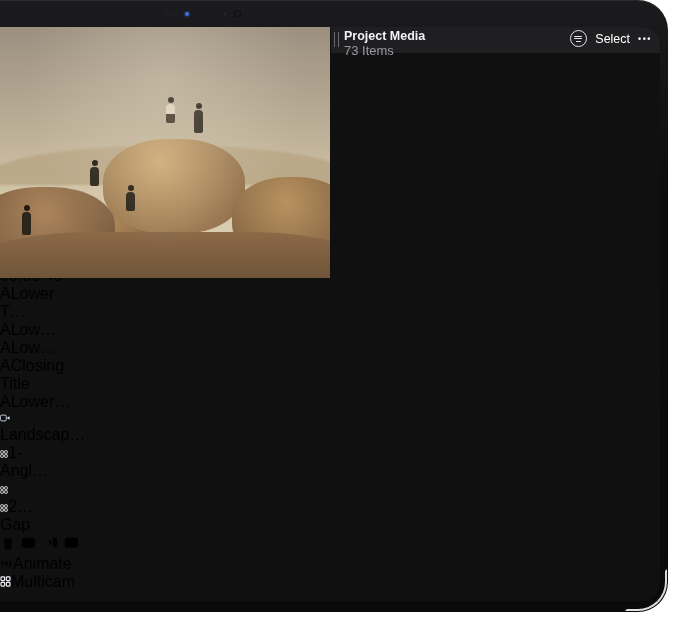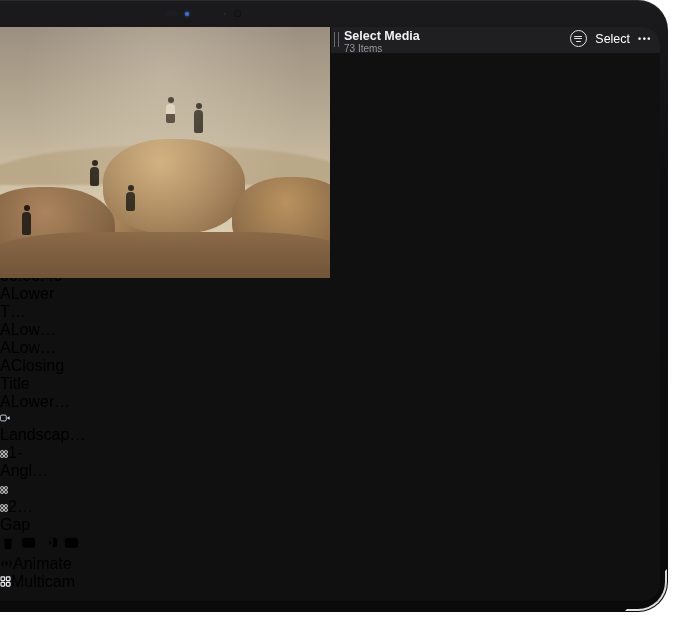--- a/index.html
+++ b/index.html
@@ -60,21 +60,21 @@
   .fig.light .body { background:linear-gradient(180deg,#d8cdb6 55%,#3a2f22 55%); }
   .fig.tall .body { height:23px; }
   .pv-haze { position:absolute; inset:0; background:radial-gradient(ellipse at 50% 20%,rgba(255,244,220,.25),transparent 60%); }
 
   
   .media-panel { flex:1; position:relative; background:#1f1f21; border-left:1px solid #000; }
   .mp-head { position:absolute; left:0; top:0; right:0; height:26px; background:#1f1f21; z-index:5; }
   .mp-grip { position:absolute; left:3px; top:5px; width:5px; height:15px;
     border-left:1.5px solid #6a6a6e; border-right:1.5px solid #6a6a6e; }
   .mp-title { position:absolute; left:13px; top:2px; color:#f2f2f4; font-size:12.5px; font-weight:700; }
-  .mp-count { position:absolute; left:13px; top:16px; color:#98989d; font-size:10px; }
+  .mp-count { position:absolute; left:13px; top:16px; color:#98989d; font-size:13px; }
   .mp-right { position:absolute; right:8px; top:3px; display:flex; align-items:center; gap:8px; }
   .filter-ic { width:17px; height:17px; border:1.3px solid #e4e4e7; border-radius:50%; position:relative; }
   .filter-ic i { position:absolute; left:3px; background:#e4e4e7; height:1.2px; border-radius:1px; }
   .filter-ic i:nth-child(1){ top:4.5px; width:8px; } .filter-ic i:nth-child(2){ top:7px; width:8px; } .filter-ic i:nth-child(3){ top:9.5px; width:5px; margin-left:1.5px; }
   .mp-select { color:#fff; font-size:12.5px; }
   .mp-more { color:#fff; font-size:12px; letter-spacing:1px; font-weight:700; }
   .grid-viewport { position:absolute; left:0; top:26px; right:0; bottom:0; overflow:hidden; background:#0b0b0c; }
   .grid { display:grid; grid-template-columns:repeat(4,1fr); grid-auto-rows:78px; gap:2px; margin-top:-64px; }
   .cell { position:relative; overflow:hidden; }
   .sc-rock-a { background:linear-gradient(180deg,#8a7354,#a98c60); }
@@ -209,21 +209,21 @@
               <div class="body"></div>
             </div>
           <div class="pv-haze"></div>
         </div>
 
       </div>
 
       <div class="media-panel">
         <div class="mp-head">
           <div class="mp-grip"></div>
-          <div class="mp-title">Select Media</div>
+          <div class="mp-title">Project Media</div>
           <div class="mp-count">73 Items</div>
           <div class="mp-right">
             <div class="filter-ic">
                 <i></i>
                 <i></i>
                 <i></i>
               </div>
             <span class="mp-select">Select</span>
             <span class="mp-more" style="font-size:9px;letter-spacing:1.5px">•••</span>
           </div>

